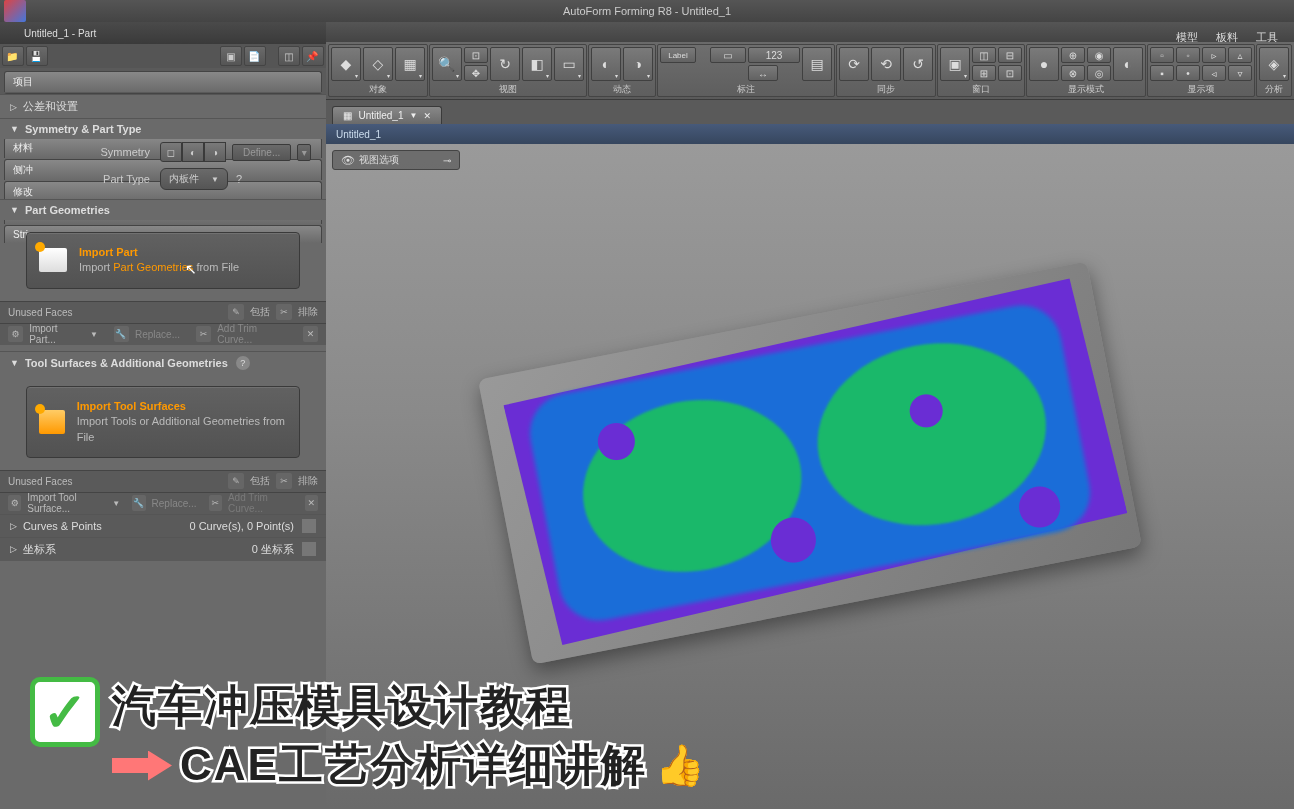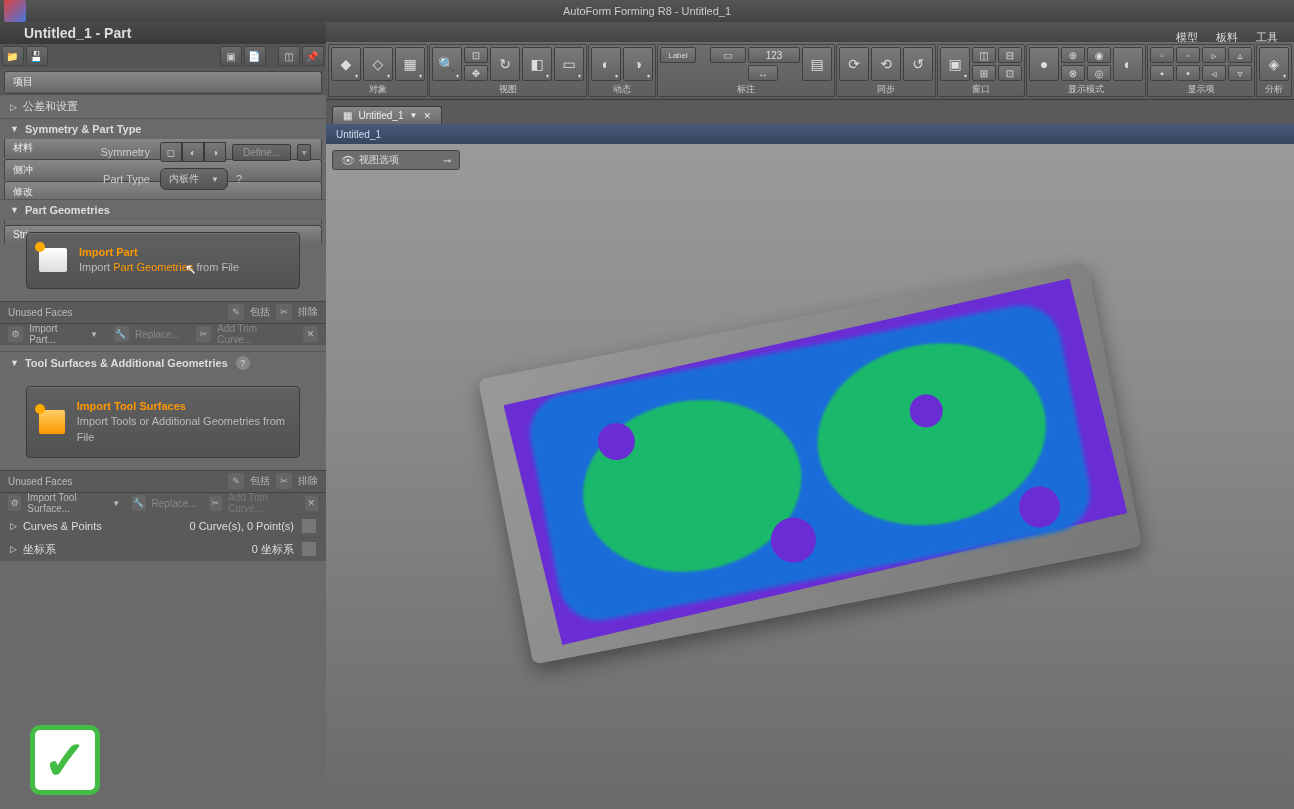--- a/index.html
+++ b/index.html
@@ -5,21 +5,21 @@
 * { margin: 0; padding: 0; box-sizing: border-box; font-family: "Microsoft YaHei", Arial, sans-serif; }
 body { width: 1294px; height: 809px; background: #5a5a5a; overflow: hidden; position: relative; }
 
 .titlebar { height: 22px; background: linear-gradient(#555, #444); display: flex; align-items: center; color: #ccc; font-size: 11px; position: relative; }
 .titlebar .logo { width: 22px; height: 22px; margin-left: 4px; background: linear-gradient(135deg, #d44, #47d); border-radius: 2px; position: relative; }
 .titlebar .title { position: absolute; left: 50%; transform: translateX(-50%); }
 
 .main-layout { display: flex; height: calc(100% - 22px); }
 
 .sidebar { width: 340px; background: #6a6a6a; display: flex; flex-direction: column; }
-.sidebar-header { height: 22px; background: linear-gradient(#4a4a4a, #3a3a3a); color: #ddd; font-size: 14px; display: flex; align-items: center; padding: 0 24px; font-weight: bold; }
+.sidebar-header { height: 22px; background: linear-gradient(#4a4a4a, #3a3a3a); color: #ddd; font-size: 10px; display: flex; align-items: center; padding: 0 24px; }
 
 .sidebar-toolbar { height: 24px; background: #555; display: flex; gap: 2px; padding: 2px; }
 .sidebar-toolbar .tb { width: 22px; height: 20px; background: linear-gradient(#6a6a6a, #555); border: 1px solid #444; border-radius: 2px; display: flex; align-items: center; justify-content: center; font-size: 10px; color: #ccc; }
 .sidebar-toolbar .spacer { flex: 1; }
 
 .sidebar-tabs { height: 26px; background: #5a5a5a; display: flex; gap: 1px; padding: 3px 4px 0; flex-direction: column; }
 .sidebar-tabs .tab { padding: 3px 8px; background: linear-gradient(#888, #6a6a6a); border: 1px solid #444; border-bottom: none; border-radius: 3px 3px 0 0; font-size: 10px; color: #eee; white-space: nowrap; }
 .sidebar-tabs .tab.active { background: linear-gradient(#999, #7a7a7a); }
 
 .panel-row { background: #6a6a6a; border-top: 1px solid #555; color: #ddd; font-size: 11px; padding: 4px 10px; display: flex; align-items: center; }
@@ -377,13 +377,21 @@
         <div class="green1"></div>
         <div class="green2"></div>
         <div class="spots"></div>
       </div>
     </div>
   </div>
 </div>
 
 <div class="overlay">
   <div class="check">✓</div>
+  <div class="txtblk">
+    <div class="line">汽车冲压模具设计教程</div>
+    <div class="line">
+      <div class="arrow"></div>
+      <span>CAE工艺分析详细讲解</span>
+      <span class="thumb">👍</span>
+    </div>
+  </div>
 </div>
 
 </body></html>

